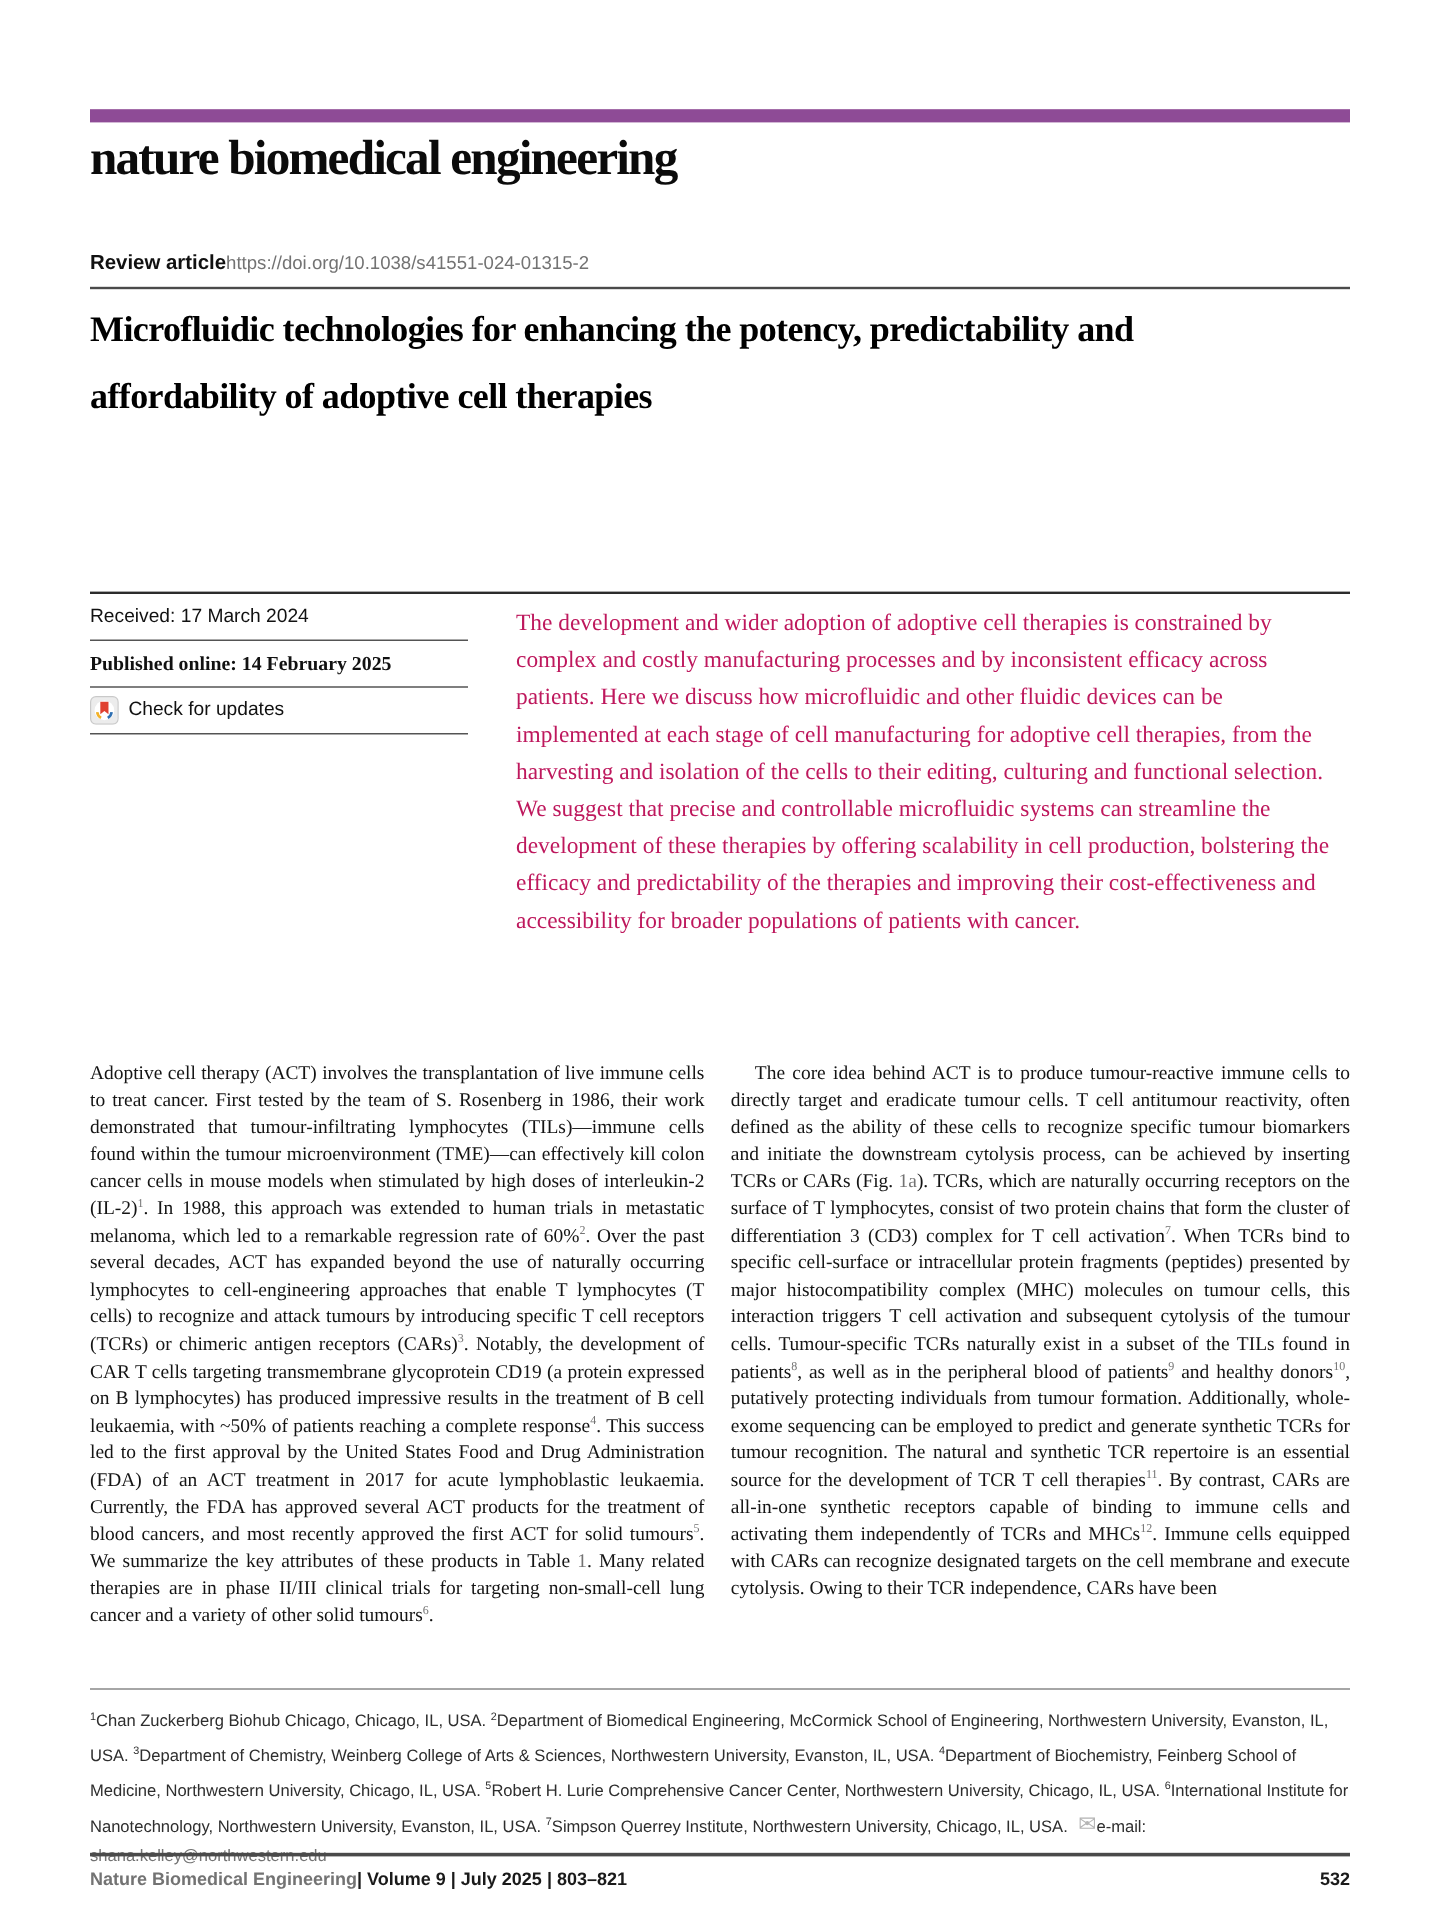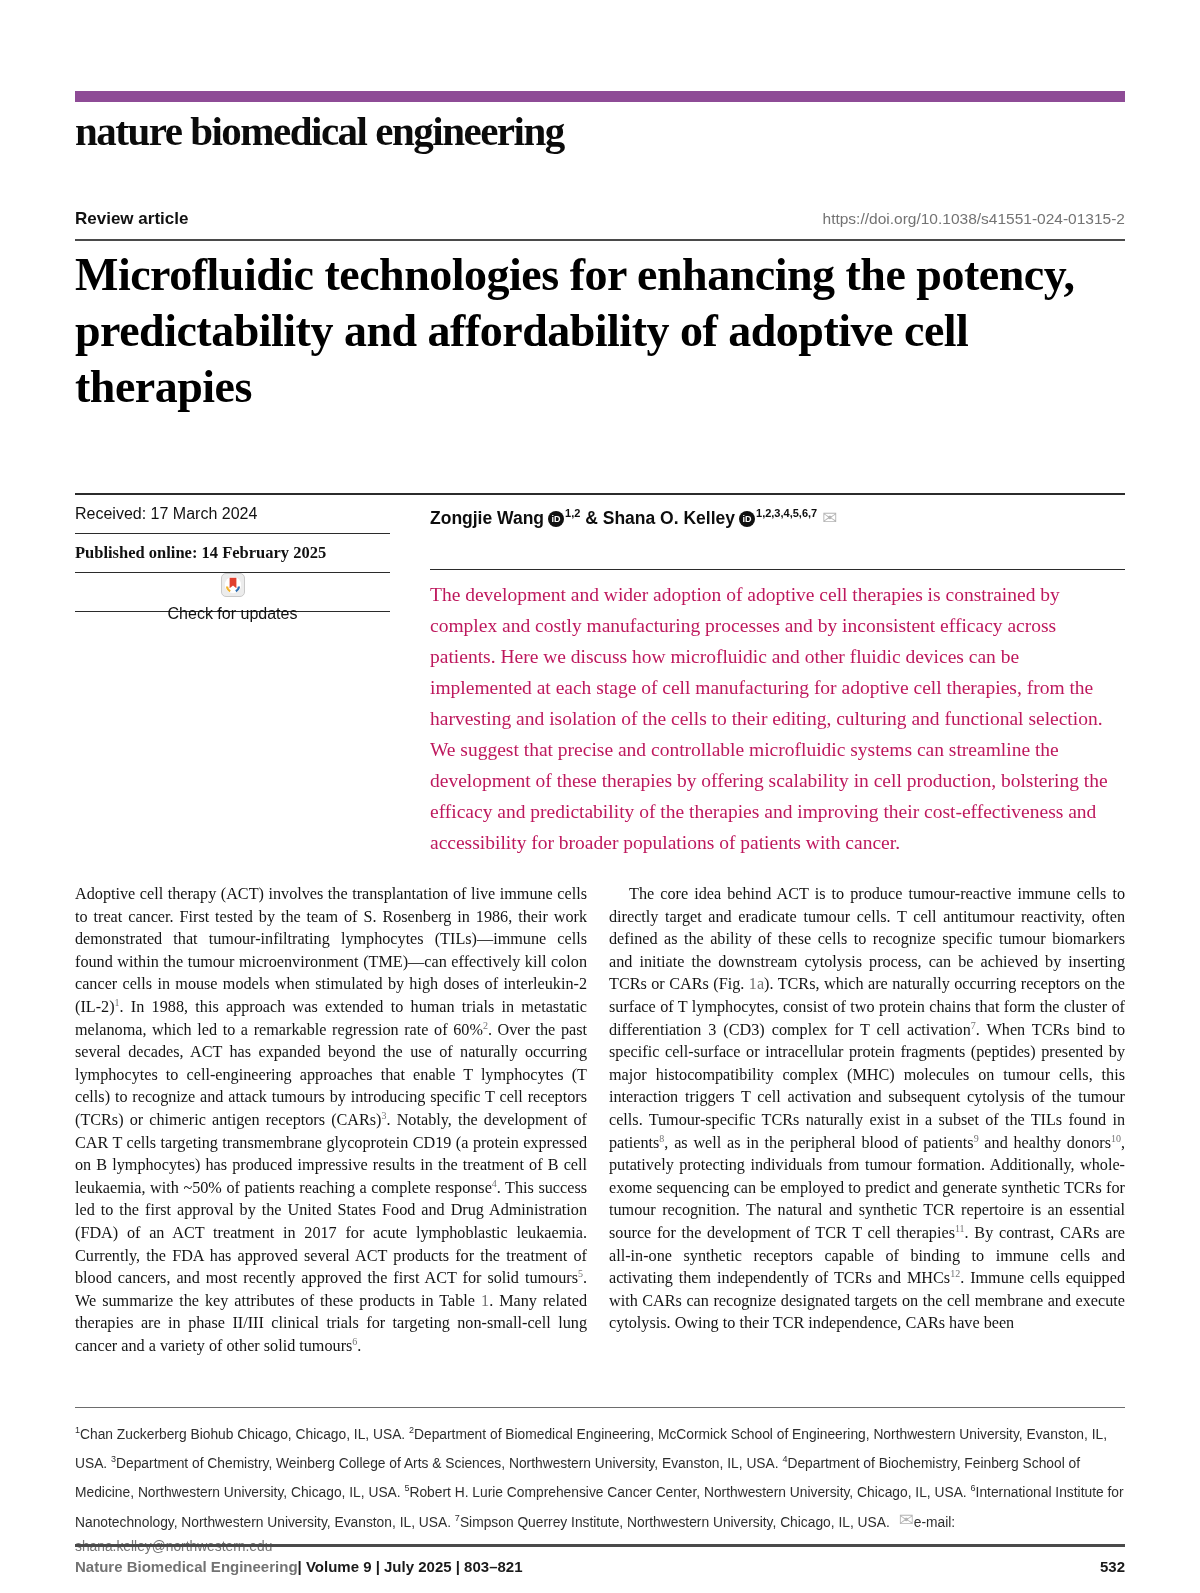--- a/index.html
+++ b/index.html
@@ -17,48 +17,48 @@
   .topbar { left: 75px; top: 66px; width: 1050px; height: 11px; }
   .masthead {
     left: 75px; top: 82px; width: 1050px;
     font-family: "Liberation Serif", serif;
     font-weight: bold; font-size: 41px; letter-spacing: -1.5px; color: #0b0b0b;
   }
 
   
   .header-row {
     left: 75px; top: 184px; width: 1050px;
-    display: flex; justify-content: space-between; align-items: baseline;
+    display: flex; align-items: baseline;
     font-family: "Liberation Sans", sans-serif;
   }
   .article-type { font-weight: bold; font-size: 17px; color: #111; }
   .doi-link { font-size: 15.5px; font-weight: 500; text-decoration: none; }
   .rule-header { left: 75px; top: 214px; width: 1050px; height: 2px; background: #4a4a4a; }
 
   
   .title {
     left: 75px; top: 222px; width: 1020px;
     font-family: "Liberation Serif", serif;
-    font-weight: bold; font-size: 46px; line-height: 56px;
+    font-weight: bold; font-size: 30px; line-height: 56px;
     letter-spacing: -0.5px; color: #000;
   }
 
   
   .meta { left: 75px; top: 468px; width: 1050px; }
   .meta-top-rule { position: absolute; left: 0; top: 0; width: 100%; height: 2px; background: #2b2b2b; }
   .dates-col { position: absolute; left: 0; top: 2px; width: 315px; font-family: "Liberation Sans", sans-serif; }
   .date-row {
     height: 39px; display: flex; align-items: center;
     border-bottom: 1.5px solid #2b2b2b;
     font-weight: normal; font-size: 16px; color: #111;
   }
   .date-row.serif {
     font-family: "Liberation Serif", serif; font-weight: bold; font-size: 16.5px;
   }
-  .check-row { gap: 8px; flex-direction: column; }
+  .check-row { gap: 8px; }
   .check-badge { width: 24px; height: 24px; flex: 0 0 auto; }
 
   .authors-col { position: absolute; left: 355px; top: 2px; width: 695px; }
   .author-line {
     padding-top: 12px; height: 75px;
     font-family: "Liberation Sans", sans-serif;
     font-weight: bold; font-size: 17.5px; color: #0d0d0d;
     border-bottom: 1.5px solid #2b2b2b;
   }
   .author-line sup { font-size: 11px; font-weight: bold; }
@@ -137,23 +137,20 @@
         <circle cx="12" cy="12" r="8.2" fill="#ffffff"></circle>
         <path d="M6 13.5a6.2 6.2 0 0 0 3.2 4.8" stroke="#f3b229" stroke-width="2.2" fill="none"></path>
         <path d="M18 13.5a6.2 6.2 0 0 1-3.2 4.8" stroke="#2e6fb2" stroke-width="2.2" fill="none"></path>
         <path d="M8.6 4.8h6.8v10.4l-3.4-2.6-3.4 2.6z" fill="#e0402f"></path>
       </svg>
       <span>Check for updates</span>
     </div>
   </div>
 
   <div class="authors-col">
-    <div class="author-line">
-      <span>Zongjie Wang</span><span class="orcid">iD</span><sup>1,2</sup><span> &amp; </span><span>Shana O. Kelley</span><span class="orcid">iD</span><sup>1,2,3,4,5,6,7</sup><span class="envelope">✉</span>
-    </div>
     <p class="abstract">The development and wider adoption of adoptive cell therapies is constrained by complex and costly manufacturing processes and by inconsistent efficacy across patients. Here we discuss how microfluidic and other fluidic devices can be implemented at each stage of cell manufacturing for adoptive cell therapies, from the harvesting and isolation of the cells to their editing, culturing and functional selection. We suggest that precise and controllable microfluidic systems can streamline the development of these therapies by offering scalability in cell production, bolstering the efficacy and predictability of the therapies and improving their cost-effectiveness and accessibility for broader populations of patients with cancer.</p>
   </div>
 </div>
 
 <div class="abs body-cols">
   <p class="col col-left"><span>Adoptive cell therapy (ACT) involves the transplantation of live immune cells to treat cancer. First tested by the team of S. Rosenberg in 1986, their work demonstrated that tumour-infiltrating lymphocytes (TILs)—immune cells found within the tumour microenvironment (TME)—can effectively kill colon cancer cells in mouse models when stimulated by high doses of interleukin-2 (IL-2)</span><sup class="link">1</sup><span>. In 1988, this approach was extended to human trials in metastatic melanoma, which led to a remarkable regression rate of 60%</span><sup class="link">2</sup><span>. Over the past several decades, ACT has expanded beyond the use of naturally occurring lymphocytes to cell-engineering approaches that enable T lymphocytes (T cells) to recognize and attack tumours by introducing specific T cell receptors (TCRs) or chimeric antigen receptors (CARs)</span><sup class="link">3</sup><span>. Notably, the development of CAR T cells targeting transmembrane glycoprotein CD19 (a protein expressed on B lymphocytes) has produced impressive results in the treatment of B cell leukaemia, with ~50% of patients reaching a complete response</span><sup class="link">4</sup><span>. This success led to the first approval by the United States Food and Drug Administration (FDA) of an ACT treatment in 2017 for acute lymphoblastic leukaemia. Currently, the FDA has approved several ACT products for the treatment of blood cancers, and most recently approved the first ACT for solid tumours</span><sup class="link">5</sup><span>. We summarize the key attributes of these products in Table </span><span class="link">1</span><span>. Many related therapies are in phase II/III clinical trials for targeting non-small-cell lung cancer and a variety of other solid tumours</span><sup class="link">6</sup><span>.</span></p>
   <p class="col col-right"><span>The core idea behind ACT is to produce tumour-reactive immune cells to directly target and eradicate tumour cells. T cell antitumour reactivity, often defined as the ability of these cells to recognize specific tumour biomarkers and initiate the downstream cytolysis process, can be achieved by inserting TCRs or CARs (Fig. </span><span class="link">1a</span><span>). TCRs, which are naturally occurring receptors on the surface of T lymphocytes, consist of two protein chains that form the cluster of differentiation 3 (CD3) complex for T cell activation</span><sup class="link">7</sup><span>. When TCRs bind to specific cell-surface or intracellular protein fragments (peptides) presented by major histocompatibility complex (MHC) molecules on tumour cells, this interaction triggers T cell activation and subsequent cytolysis of the tumour cells. Tumour-specific TCRs naturally exist in a subset of the TILs found in patients</span><sup class="link">8</sup><span>, as well as in the peripheral blood of patients</span><sup class="link">9</sup><span> and healthy donors</span><sup class="link">10</sup><span>, putatively protecting individuals from tumour formation. Additionally, whole-exome sequencing can be employed to predict and generate synthetic TCRs for tumour recognition. The natural and synthetic TCR repertoire is an essential source for the development of TCR T cell therapies</span><sup class="link">11</sup><span>. By contrast, CARs are all-in-one synthetic receptors capable of binding to immune cells and activating them independently of TCRs and MHCs</span><sup class="link">12</sup><span>. Immune cells equipped with CARs can recognize designated targets on the cell membrane and execute cytolysis. Owing to their TCR independence, CARs have been</span></p>
 </div>
 
 <div class="abs footnote-rule"></div>

